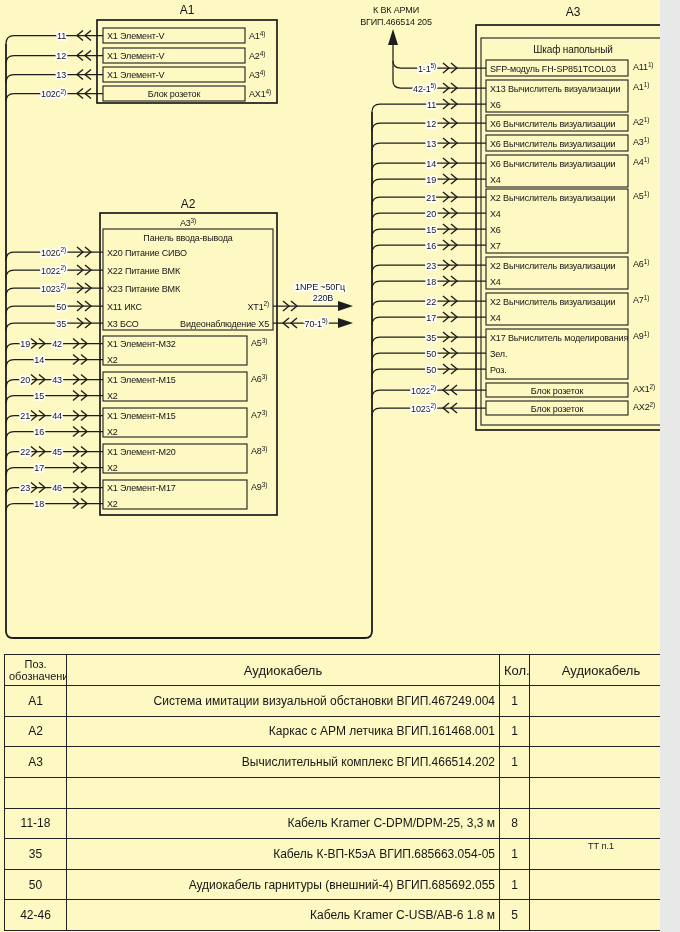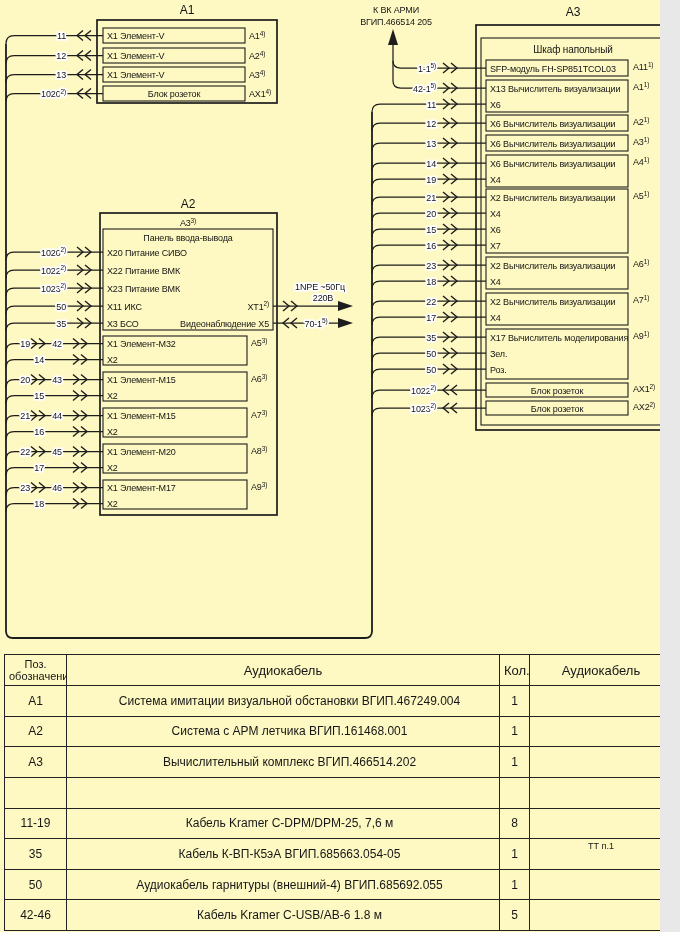--- a/index.html
+++ b/index.html
@@ -17,21 +17,21 @@
   .t10{font-size:10px;}
   .wl{font-size:9px;paint-order:stroke;stroke:#fefefe;stroke-width:3.5px;stroke-linejoin:round;}
   .sup{font-size:6.5px;}
   
   .spec{position:absolute;left:4px;top:654px;width:669px;height:277px;}
   .spec table{border-collapse:collapse;width:100%;height:100%;table-layout:fixed;}
   .spec th,.spec td{border:1.6px solid #222;padding:0 4px;color:#161616;overflow:hidden;white-space:nowrap;}
   .spec th{font-size:13px;font-weight:normal;height:30px;}
   .spec td{font-size:12px;height:26px;}
   .spec .c{text-align:center;}
-  .spec .nm{text-align:center;padding-left:17px;}
+  .spec .nm{text-align:right;padding-left:17px;}
   .spec td.note{font-size:9px;vertical-align:top;padding-top:2px;text-align:center;}
   .spec th.pos div{font-size:11px;line-height:12px;}
 </style>
 </head>
 <body>
 
 <div class="page">
 
 <svg width="680" height="652" viewBox="0 0 680 652">
   <defs>
@@ -327,39 +327,39 @@
     </thead>
     <tbody>
       <tr>
             <td class="c">A1</td>
             <td class="nm">Система имитации визуальной обстановки ВГИП.467249.004</td>
             <td class="c">1</td>
             <td class="note"></td>
           </tr>
       <tr>
             <td class="c">A2</td>
-            <td class="nm">Система с АРМ летчика ВГИП.161468.001</td>
+            <td class="nm">Каркас с АРМ летчика ВГИП.161468.001</td>
             <td class="c">1</td>
             <td class="note"></td>
           </tr>
       <tr>
             <td class="c">A3</td>
             <td class="nm">Вычислительный комплекс  ВГИП.466514.202</td>
             <td class="c">1</td>
             <td class="note"></td>
           </tr>
       <tr>
             <td class="c"></td>
             <td class="nm"></td>
             <td class="c"></td>
             <td class="note"></td>
           </tr>
       <tr>
-            <td class="c">11-19</td>
-            <td class="nm">Кабель Kramer C-DPM/DPM-25, 7,6 м</td>
+            <td class="c">11-18</td>
+            <td class="nm">Кабель Kramer C-DPM/DPM-25, 3,3 м</td>
             <td class="c">8</td>
             <td class="note"></td>
           </tr>
       <tr>
             <td class="c">35</td>
             <td class="nm">Кабель К-ВП-К5эА ВГИП.685663.054-05</td>
             <td class="c">1</td>
             <td class="note">ТТ п.1</td>
           </tr>
       <tr>

